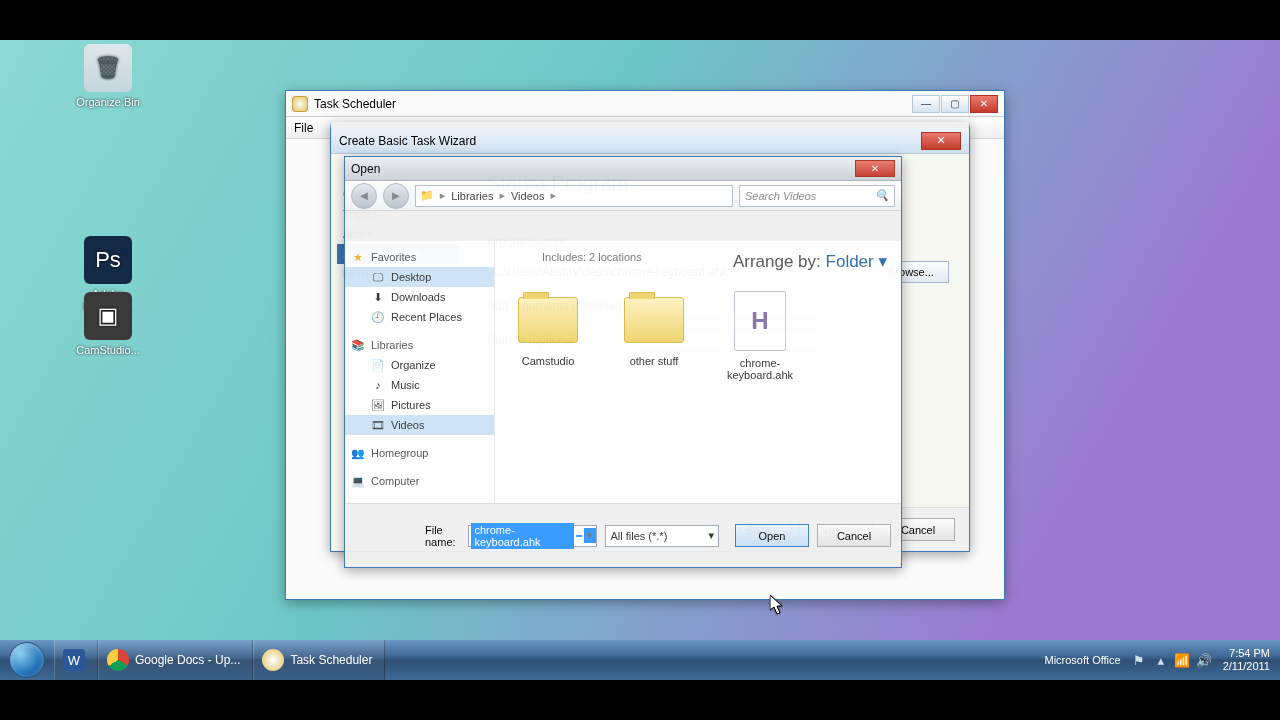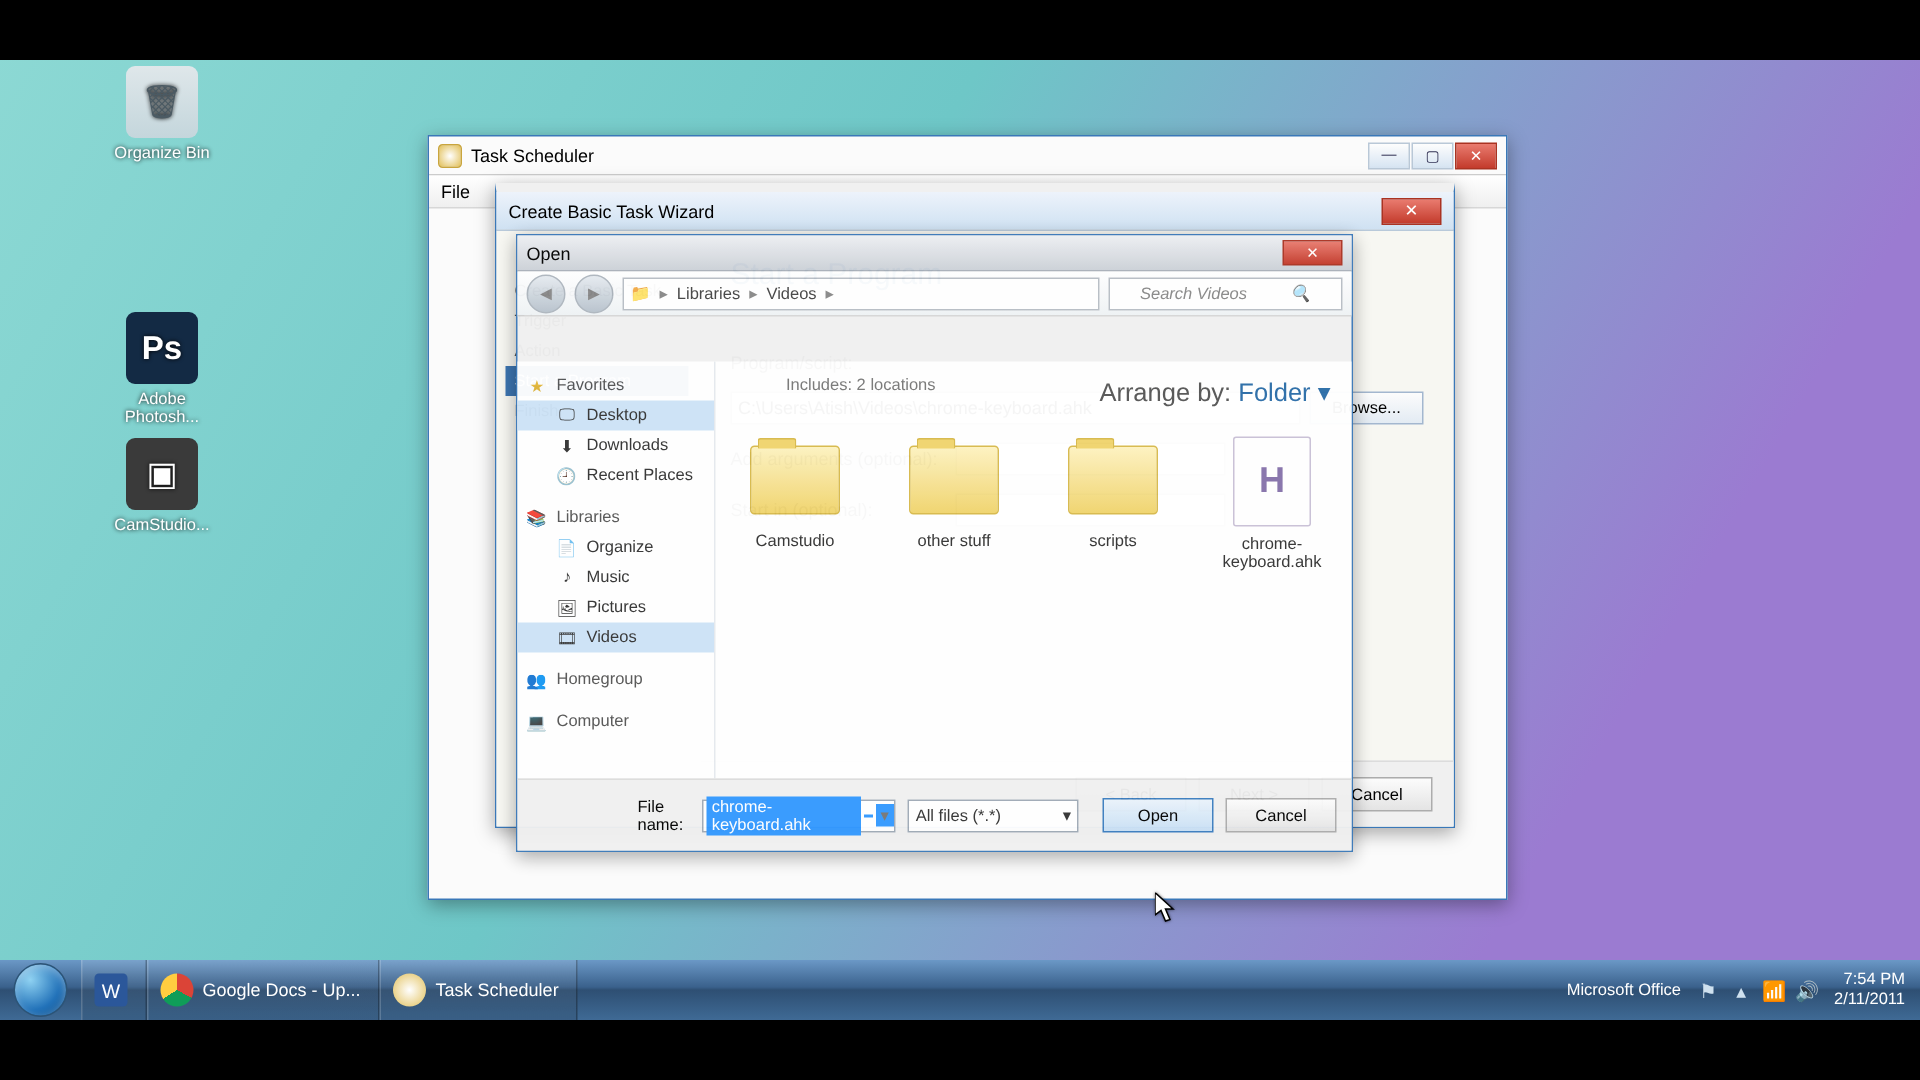--- a/index.html
+++ b/index.html
@@ -8,21 +8,21 @@
   .letterbox-top, .letterbox-bottom { position:absolute; left:0; right:0; height:40px; background:#000; z-index:1; }
   .letterbox-top { top:0; } .letterbox-bottom { bottom:0; }
 
   .desktop { position:absolute; top:40px; left:0; right:0; bottom:40px; }
 
   
   .desk-icon { position:absolute; width:80px; text-align:center; color:#fff; font-size:11px; text-shadow:0 0 3px #000; }
   .desk-icon .ic { width:48px; height:48px; margin:0 auto 4px; border-radius:6px; display:flex; align-items:center; justify-content:center; font-size:22px; color:#fff; }
   .recyclebin .ic { background:linear-gradient(#dfe7ea,#c4d6dc); color:#4b5a63; }
   .dw .ic { background:#2b5f2b; font-weight:bold; }
-  .ps .ic { background:#132a44; font-weight:bold; }
+  .ps .ic { background:#132a44; font-weight:normal;margin-top:28px; }
   .cam .ic { background:#3a3a3a; }
 
   
   .window { position:absolute; background:#f0f0f0; border:1px solid #3a78b8; box-shadow:0 3px 12px rgba(0,0,0,0.35); }
   .titlebar { height:26px; display:flex; align-items:center; padding:0 6px; border-bottom:1px solid #ccc; font-size:12px; }
   .titlebar .sys-icon { width:16px; height:16px; margin-right:6px; border-radius:3px; }
   .winctl { margin-left:auto; display:flex; gap:1px; }
   .winctl div { width:28px; height:18px; border:1px solid #b9c8d7; background:linear-gradient(#fdfdfd,#d6e4f2); display:flex; align-items:center; justify-content:center; font-size:10px; color:#335; cursor:default; }
   .winctl .close { background:linear-gradient(#e97b6f,#c33b2c); color:#fff; border-color:#a32; }
 
@@ -48,21 +48,21 @@
 
   
   .opendlg { top:116px; left:344px; width:558px; height:412px; z-index:20; opacity:0.96; }
   .open-title { height:24px; display:flex; align-items:center; padding:0 6px; font-size:12px; background:linear-gradient(#edeff2,#ccd1d8); border-bottom:1px solid #a9b0b9; }
   .open-title .close { margin-left:auto; width:40px; height:17px; background:linear-gradient(#e97b6f,#c33b2c); color:#fff; display:flex; align-items:center; justify-content:center; font-size:10px; border:1px solid #a32; }
   .nav-row { height:30px; display:flex; align-items:center; gap:6px; padding:0 6px; border-bottom:1px solid #d6d6d6; background:linear-gradient(#fff,#eef2f5); }
   .navbtn { width:26px; height:26px; border-radius:50%; background:linear-gradient(#e6ebf0,#b8c3cd); border:1px solid #aeb6bf; display:flex; align-items:center; justify-content:center; font-size:13px; color:#888; }
   .addrbar { flex:1; height:22px; border:1px solid #b7bdc5; background:#fff; display:flex; align-items:center; font-size:11px; padding:0 4px; gap:4px; color:#444; }
   .addrbar .crumb { }
   .addrbar .sep { color:#888; margin:0 2px; }
-  .searchbox { width:156px; height:22px; border:1px solid #b7bdc5; background:#fff; font-size:11px; color:#888; font-style:italic; display:flex; align-items:center; padding:0 20px; justify-content:space-between; }
+  .searchbox { width:156px; height:22px; border:1px solid #b7bdc5; background:#fff; font-size:11px; color:#888; font-style:italic; display:flex; align-items:center; padding:0 5px; justify-content:space-between; }
   .tool-row { height:30px; display:flex; align-items:center; gap:14px; padding:0 8px; font-size:11px; color:#3a5773; background:linear-gradient(#fafcfd,#e7eef4); border-bottom:1px solid #d6dde4; }
   .tool-row .spacer { flex:1; }
   .tool-row .tool-ic { width:18px; height:18px; display:flex; align-items:center; justify-content:center; font-size:12px; color:#4a74a0; }
 
   .explorer-body { position:absolute; top:84px; left:0; right:0; bottom:48px; display:flex; background:#fff; }
   .nav-pane { width:150px; border-right:1px solid #e5e9ee; font-size:11px; overflow-y:auto; padding-top:4px; }
   .nav-group { padding:2px 0 6px 0; }
   .nav-group .hdr { padding:3px 6px; color:#555; display:flex; align-items:center; gap:6px; }
   .nav-item { padding:3px 6px 3px 26px; color:#333; display:flex; align-items:center; gap:6px; }
   .nav-item.sel { background:#cde3f7; }
@@ -73,21 +73,21 @@
   .lib-sub { font-size:11px; color:#777; margin-top:2px;margin-left:37px; }
   .arrange { position:absolute; right:14px; top:10px; font-size:17px; color:#555; }
   .arrange a { color:#2b6da8; text-decoration:none; }
   .items { display:flex; gap:20px; margin-top:28px; }
   .fitem { width:86px; text-align:center; font-size:11px; color:#333; }
   .fitem .thumb { width:70px; height:58px; margin:0 auto 6px; display:flex; align-items:center; justify-content:center; font-size:30px; }
   .folder-ic { background:linear-gradient(#fdf2c0,#f0d46d); border:1px solid #d7b94b; border-radius:3px; width:60px; height:46px; position:relative; }
   .folder-ic::before { content:""; position:absolute; top:-6px; left:4px; width:24px; height:6px; background:#f0d46d; border:1px solid #d7b94b; border-bottom:none; border-radius:2px 2px 0 0; }
   .fileH { width:52px; height:60px; border:1px solid #c9c0d6; background:#fff; display:flex; align-items:center; justify-content:center; font-size:24px; color:#8672ab; font-weight:bold; border-radius:2px; margin:0 auto 6px; }
 
-  .open-foot { position:absolute; left:0; right:0; bottom:0; height:48px; border-top:1px solid #dcdcdc; background:#f0f0f0; display:flex; align-items:center; gap:8px; padding:0 10px; font-size:11px; }
+  .open-foot { position:absolute; left:0; right:0; bottom:0; height:64px; border-top:1px solid #dcdcdc; background:#f0f0f0; display:flex; align-items:center; gap:8px; padding:0 10px; font-size:11px; }
   .fn-label { padding-left:70px; }
   .fn-input { width:186px; height:22px; border:1px solid #9faab6; background:#fff; display:flex; align-items:center; }
   .fn-input span { background:#3399ff; color:#fff; padding:1px 3px; margin:0 0 0 2px; font-size:11px; }
   .type-select { width:160px; height:22px; border:1px solid #9faab6; background:#fff; display:flex; align-items:center; padding:0 4px; justify-content:space-between; color:#333; }
   .open-foot .spacer { flex:1; }
 
   .cursor { position:absolute; width:15px; height:21px; left:770px; top:555px; z-index:50; }
   .cursor svg { width:15px; height:21px; filter:drop-shadow(0 0 1px rgba(0,0,0,0.6)); }
 
   
@@ -271,26 +271,20 @@
               </div>
             <div>Camstudio</div>
           </div>
           <div class="fitem">
             <div class="thumb">
                 <div class="folder-ic"></div>
               </div>
             <div>other stuff</div>
           </div>
           <div class="fitem">
-            <div class="thumb">
-                <div class="folder-ic"></div>
-              </div>
-            <div>scripts</div>
-          </div>
-          <div class="fitem">
             <div class="fileH">H</div>
             <div>chrome-keyboard.ahk</div>
           </div>
         </div>
       </div>
     </div>
 
     <div class="open-foot">
       <span class="fn-label">File name:</span>
       <div class="fn-input">

